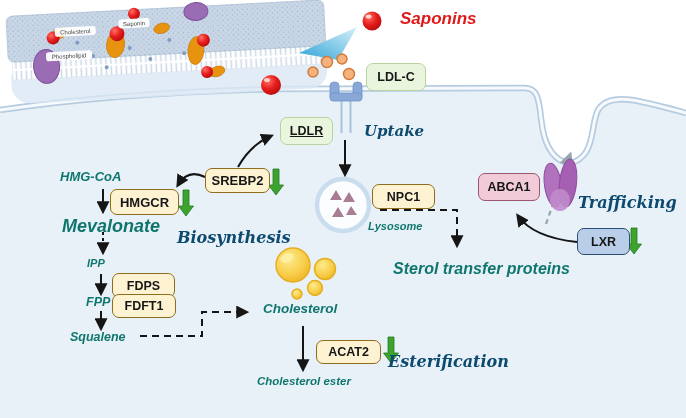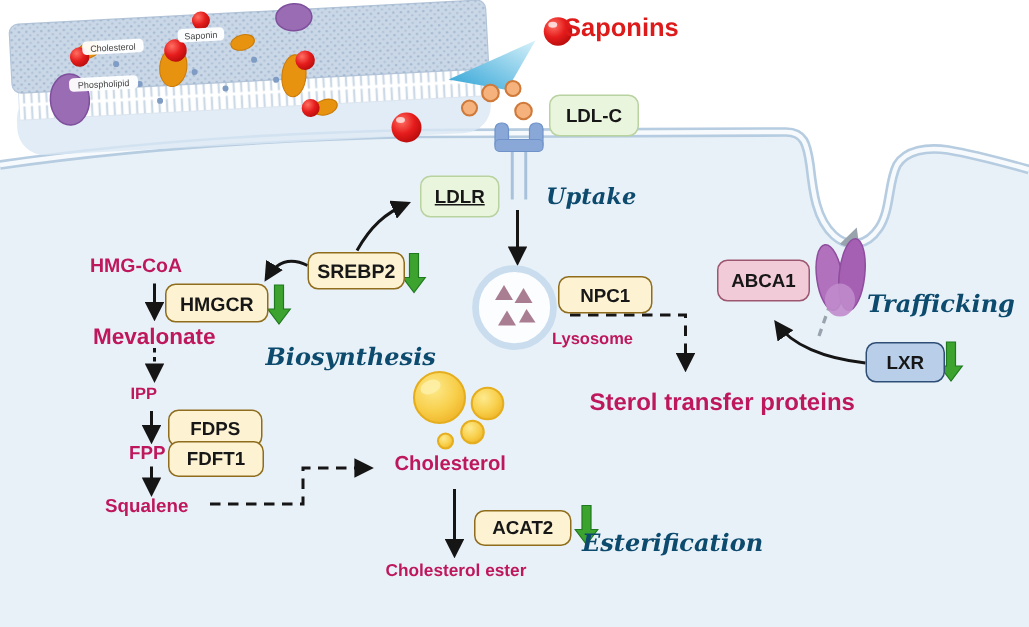--- a/index.html
+++ b/index.html
@@ -5,21 +5,21 @@
   html,body{margin:0;padding:0;background:#ffffff;}
   #stage{position:relative;width:686px;height:418px;background:#ffffff;overflow:hidden;
          font-family:"Liberation Sans",sans-serif;}
   #underlay{position:absolute;left:0;top:0;}
   .pill{position:absolute;display:flex;align-items:center;justify-content:center;
         font-weight:bold;font-size:12.5px;border-radius:7px;color:#171717;white-space:nowrap;}
   .cream{background:#fdf3d3;border:1.6px solid #8f6d1d;}
   .greenbox{background:#eaf5de;border:1.4px solid #b8d2a0;}
   .pinkbox{background:#f2cbd9;border:1.6px solid #9c566f;}
   .bluebox{background:#b9cfe9;border:1.6px solid #2f4e75;}
-  .txt{position:absolute;font-weight:bold;color:#be185d;white-space:nowrap;}
+  .txt{position:absolute;font-weight:bold;color:#0f766e;white-space:nowrap;font-style:italic;}
   .proc{position:absolute;font-family:"DejaVu Serif",serif;font-style:italic;font-weight:bold;
         color:#0c4a6e;white-space:nowrap;}
   .title-red{position:absolute;font-weight:bold;color:#dd1b1b;white-space:nowrap;}
 </style>
 </head>
 <body>
 
 <div id="stage">
 
 <svg id="underlay" width="686" height="418" viewBox="0 0 686 418">
@@ -179,35 +179,35 @@
 
   <g stroke="#e5ae1e" stroke-width="1.4">
     <circle cx="293" cy="265" r="17" fill="url(#gold)"></circle>
     <circle cx="325" cy="269" r="10.5" fill="url(#gold)"></circle>
     <circle cx="315" cy="288" r="7.5" fill="url(#gold)"></circle>
     <circle cx="297" cy="294" r="5" fill="url(#gold)"></circle>
     <ellipse cx="287" cy="258" rx="7" ry="4.5" transform="rotate(-22 287 258)" fill="#fdf0a8" opacity="0.85" stroke="none"></ellipse>
   </g>
 </svg>
 
-<div class="title-red" style="left:376px;top:9px;font-size:17px;">Saponins</div>
+<div class="title-red" style="left:400px;top:9px;font-size:17px;font-style:italic;">Saponins</div>
 
 <div class="pill greenbox" style="left:366px;top:63px;width:58px;height:26px;">LDL-C</div>
 <div class="pill greenbox" style="left:280px;top:117px;width:51px;height:26px;text-decoration:underline;">LDLR</div>
 <div class="pill cream" style="left:205px;top:168px;width:63px;height:23px;font-size:13px;">SREBP2</div>
 <div class="pill cream" style="left:110px;top:189px;width:67px;height:24px;font-size:13px;">HMGCR</div>
 <div class="pill cream" style="left:112px;top:273px;width:61px;height:23px;">FDPS</div>
 <div class="pill cream" style="left:112px;top:294px;width:62px;height:22px;">FDFT1</div>
 <div class="pill cream" style="left:372px;top:184px;width:61px;height:23px;">NPC1</div>
 <div class="pill cream" style="left:316px;top:340px;width:63px;height:22px;">ACAT2</div>
 <div class="pill pinkbox" style="left:478px;top:173px;width:60px;height:26px;">ABCA1</div>
 <div class="pill bluebox" style="left:577px;top:228px;width:51px;height:25px;">LXR</div>
 
 <div class="txt" style="left:60px;top:169px;font-size:13px;">HMG-CoA</div>
-<div class="txt" style="left:62px;top:216px;font-size:15px;">Mevalonate</div>
+<div class="txt" style="left:62px;top:216px;font-size:18px;">Mevalonate</div>
 <div class="txt" style="left:87px;top:257px;font-size:11px;">IPP</div>
 <div class="txt" style="left:86px;top:295px;font-size:12.5px;">FPP</div>
 <div class="txt" style="left:70px;top:330px;font-size:12.5px;">Squalene</div>
 <div class="txt" style="left:263px;top:301px;font-size:13.5px;">Cholesterol</div>
 <div class="txt" style="left:257px;top:375px;font-size:11.5px;">Cholesterol ester</div>
 <div class="txt" style="left:368px;top:220px;font-size:11px;">Lysosome</div>
 <div class="txt" style="left:393px;top:260px;font-size:16px;">Sterol transfer proteins</div>
 
 <div class="proc" style="left:364px;top:122px;font-size:15px;">Uptake</div>
 <div class="proc" style="left:177px;top:228px;font-size:16px;">Biosynthesis</div>

